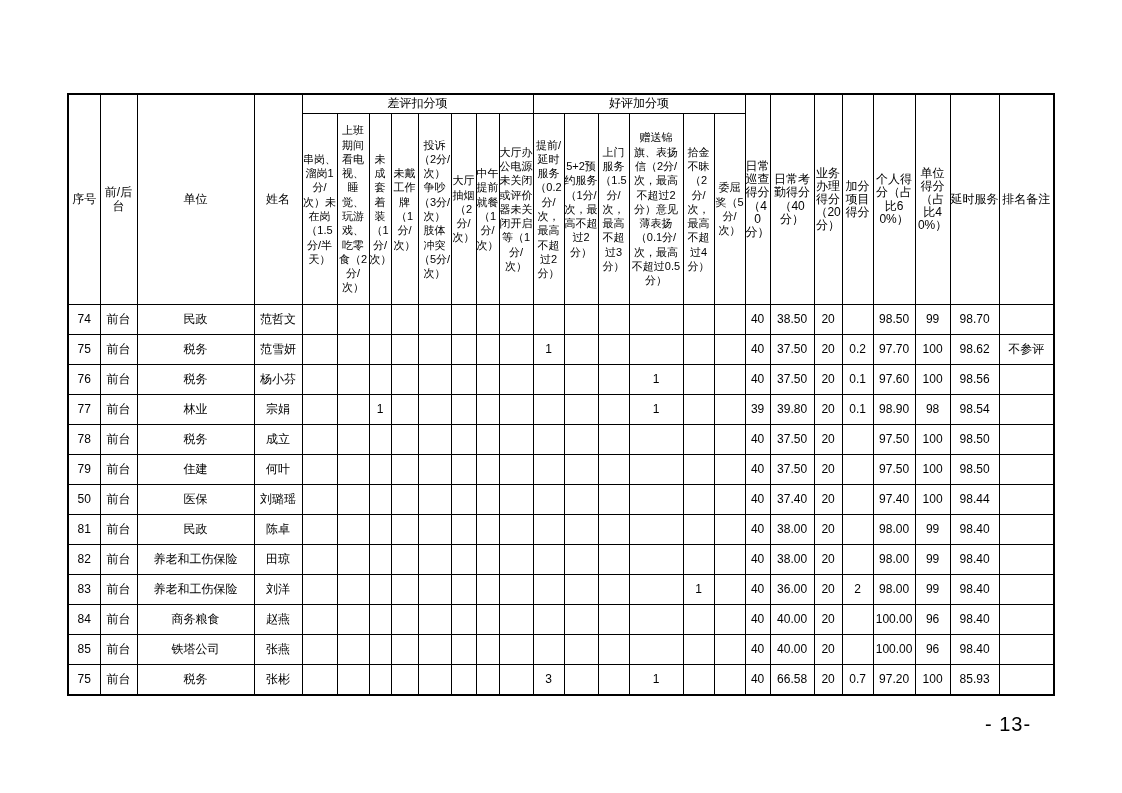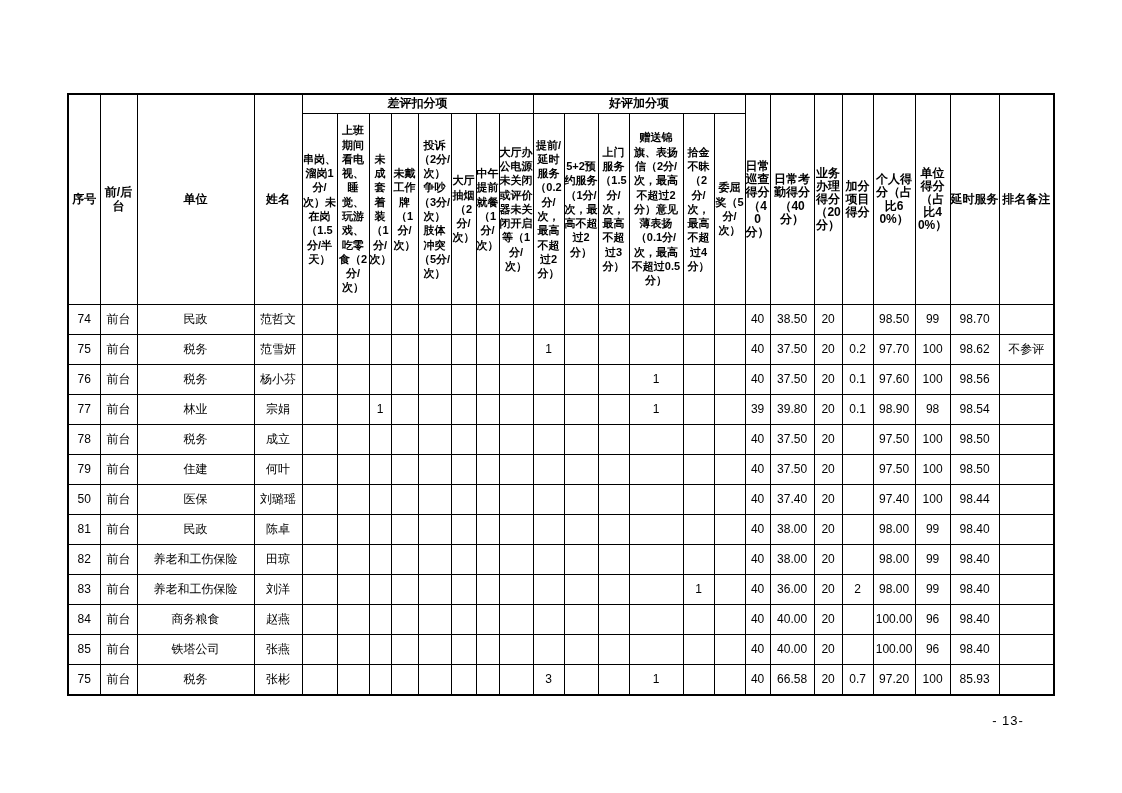--- a/index.html
+++ b/index.html
@@ -8,29 +8,29 @@
   table.score{
     position:absolute;left:67px;top:93px;width:986px;
     border-collapse:collapse;table-layout:fixed;
     border:2px solid #000;
   }
   table.score th, table.score td{
     border:1px solid #000;
     text-align:center;vertical-align:middle;
     padding:0;overflow:hidden;
   }
-  thead th{font-weight:bold;word-break:break-all;}
+  thead th{font-weight:normal;word-break:break-all;}
   tr.group-row th{height:18px;font-size:12px;line-height:1.1;}
   tr.detail-row{height:191px;}
   th.h-main{font-size:12px;line-height:1.35;word-break:break-all;padding:1px;margin-left:32px;}
   th.h-sub{font-size:11px;line-height:1.3;word-break:break-all;padding:1px 1px;}
   tbody td{height:29px;font-size:12px;line-height:1.15;word-break:break-all;}
   .page-number{
     position:absolute;left:978px;top:713px;width:60px;
-    font-size:13px;letter-spacing:1px;text-align:center;
+    font-size:20px;letter-spacing:1px;text-align:center;
   }
 </style>
 </head>
 <body>
 
 <div class="page">
 
   <table class="score">
     <colgroup>
       <col style="width:32px">

